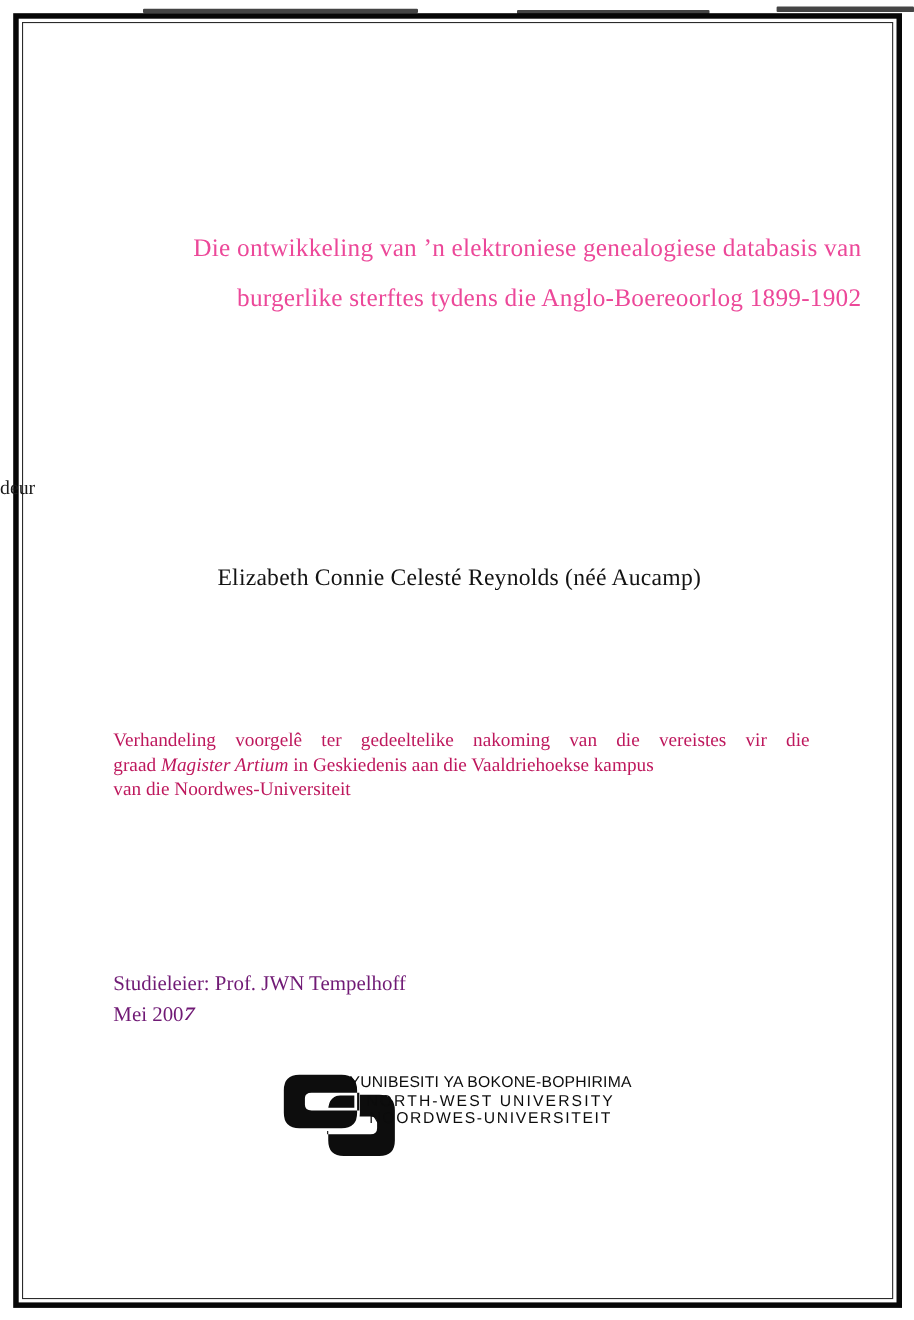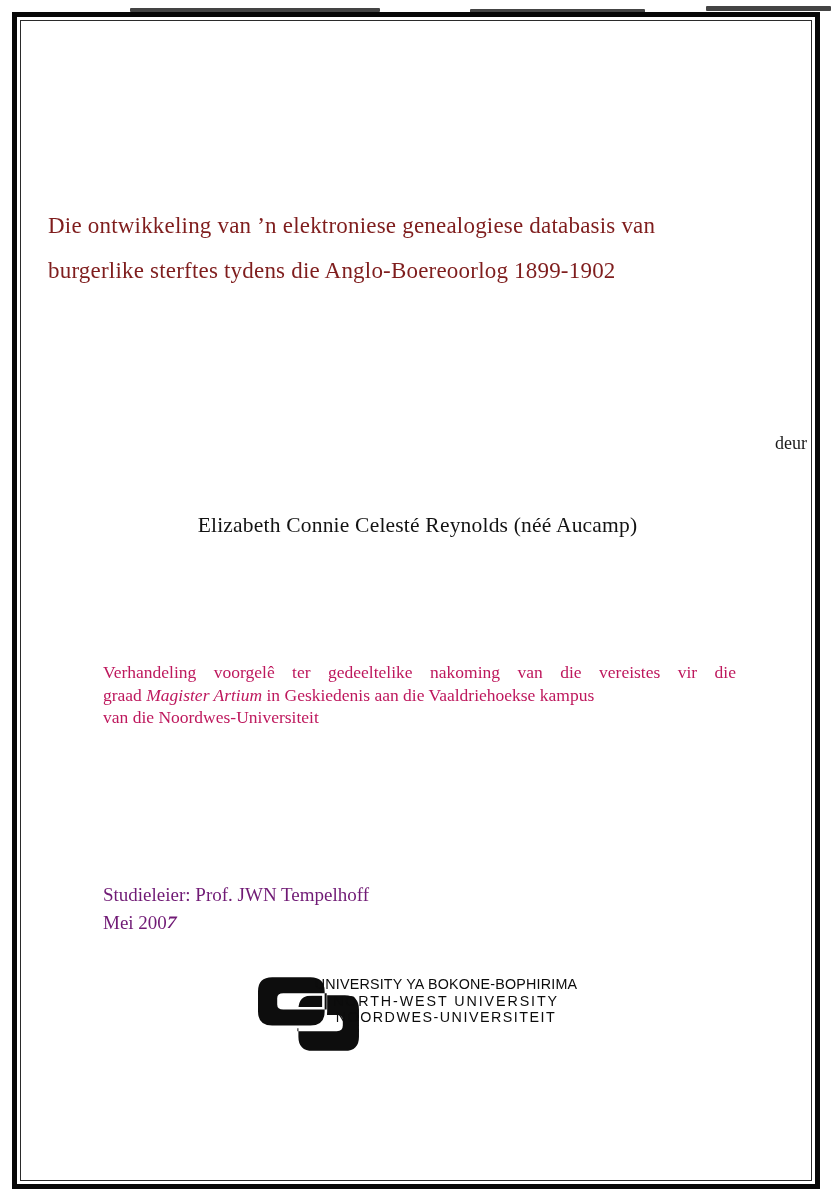--- a/index.html
+++ b/index.html
@@ -22,28 +22,28 @@
     border: 1px solid #2b2b2b;
   }
   
   .artifact-dash { position: absolute; background: #151515; opacity: .8; border-radius: 1px; }
   .dash-1 { left: 130px; top: 8px;  width: 250px; height: 4px; }
   .dash-2 { left: 470px; top: 9px;  width: 175px; height: 4px; }
   .dash-3 { left: 706px; top: 6px;  width: 125px; height: 5px; }
 
   .title-block {
     position: absolute; top: 203px; left: 48px; right: 48px;
-    text-align: left;
+    text-align: right;
     font-size: 23px; line-height: 45px; letter-spacing: 0.2px;
-    color: #7f1d1d;
+    color: #ec4899;
   }
 
   .byline-prep {
-    position: absolute; top: 433px; left: 16px; right: 24px;
-    text-align: right; font-size: 18px; color: #1a1a1a;
+    position: absolute; top: 433px; left: 0; right: 24px;
+    text-align: left; font-size: 18px; color: #1a1a1a;
   }
 
   .author-line {
     position: absolute; top: 513px; left: 4px; right: 0;
     text-align: center; font-size: 21.5px; letter-spacing: 0.2px;
     color: #131313;
   }
 
   .statement-block {
     position: absolute; left: 103px; top: 661px; width: 633px;
@@ -112,16 +112,16 @@
            M41 41.5 H80 Q86 41.5 86 47 V52 Q86 57.5 80 57.5 H41 Z"></path>
 
   <path fill="none" stroke="#ffffff" stroke-width="5" d="M16 4 H54 Q68 4 68 18 V38 Q68 52 54 52 H16 Q2 52 2 38 V18 Q2 4 16 4 Z
            M70 20 H27 Q21 20 21 25 V31 Q21 36 27 36 H70"></path>
 
   <path fill="#0d0d0d" fill-rule="evenodd" d="M16 4 H54 Q68 4 68 18 V38 Q68 52 54 52 H16 Q2 52 2 38 V18 Q2 4 16 4 Z
            M70 20 H27 Q21 20 21 25 V31 Q21 36 27 36 H70 Z"></path>
 </svg>
 
 <div class="uni-text">
-  <div class="uni-line uni-line-1">UNIVERSITY YA BOKONE-BOPHIRIMA</div>
+  <div class="uni-line uni-line-1">YUNIBESITI YA BOKONE-BOPHIRIMA</div>
   <div class="uni-line uni-line-2">NORTH-WEST UNIVERSITY</div>
   <div class="uni-line uni-line-3">NOORDWES-UNIVERSITEIT</div>
 </div>
 
 </body></html>

